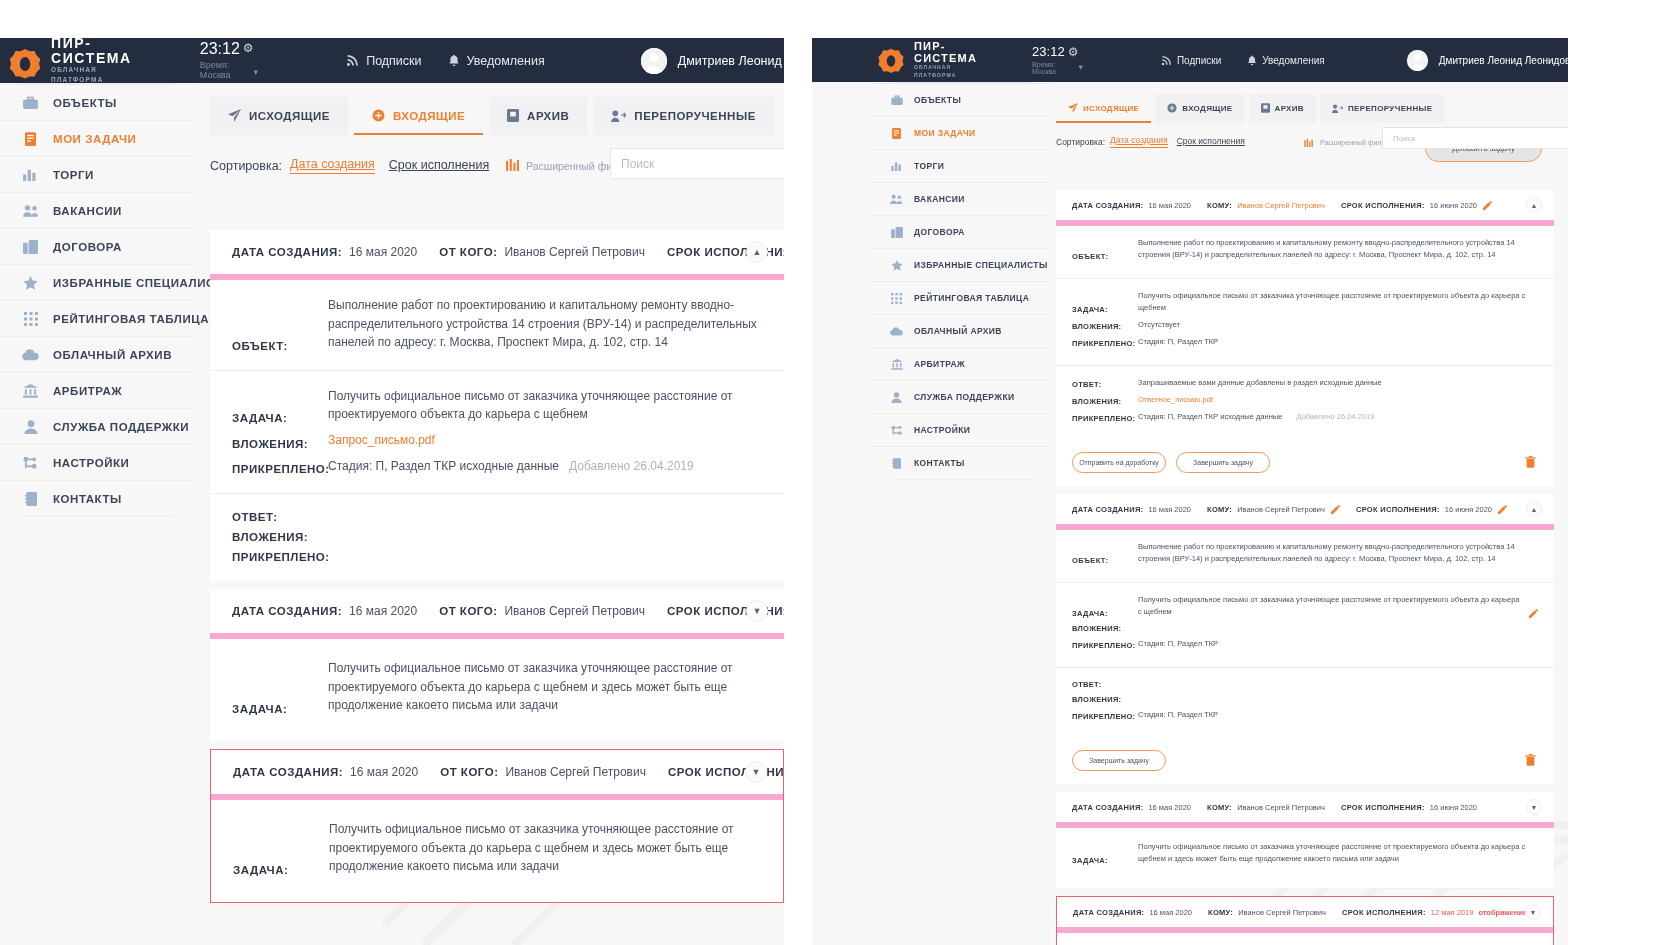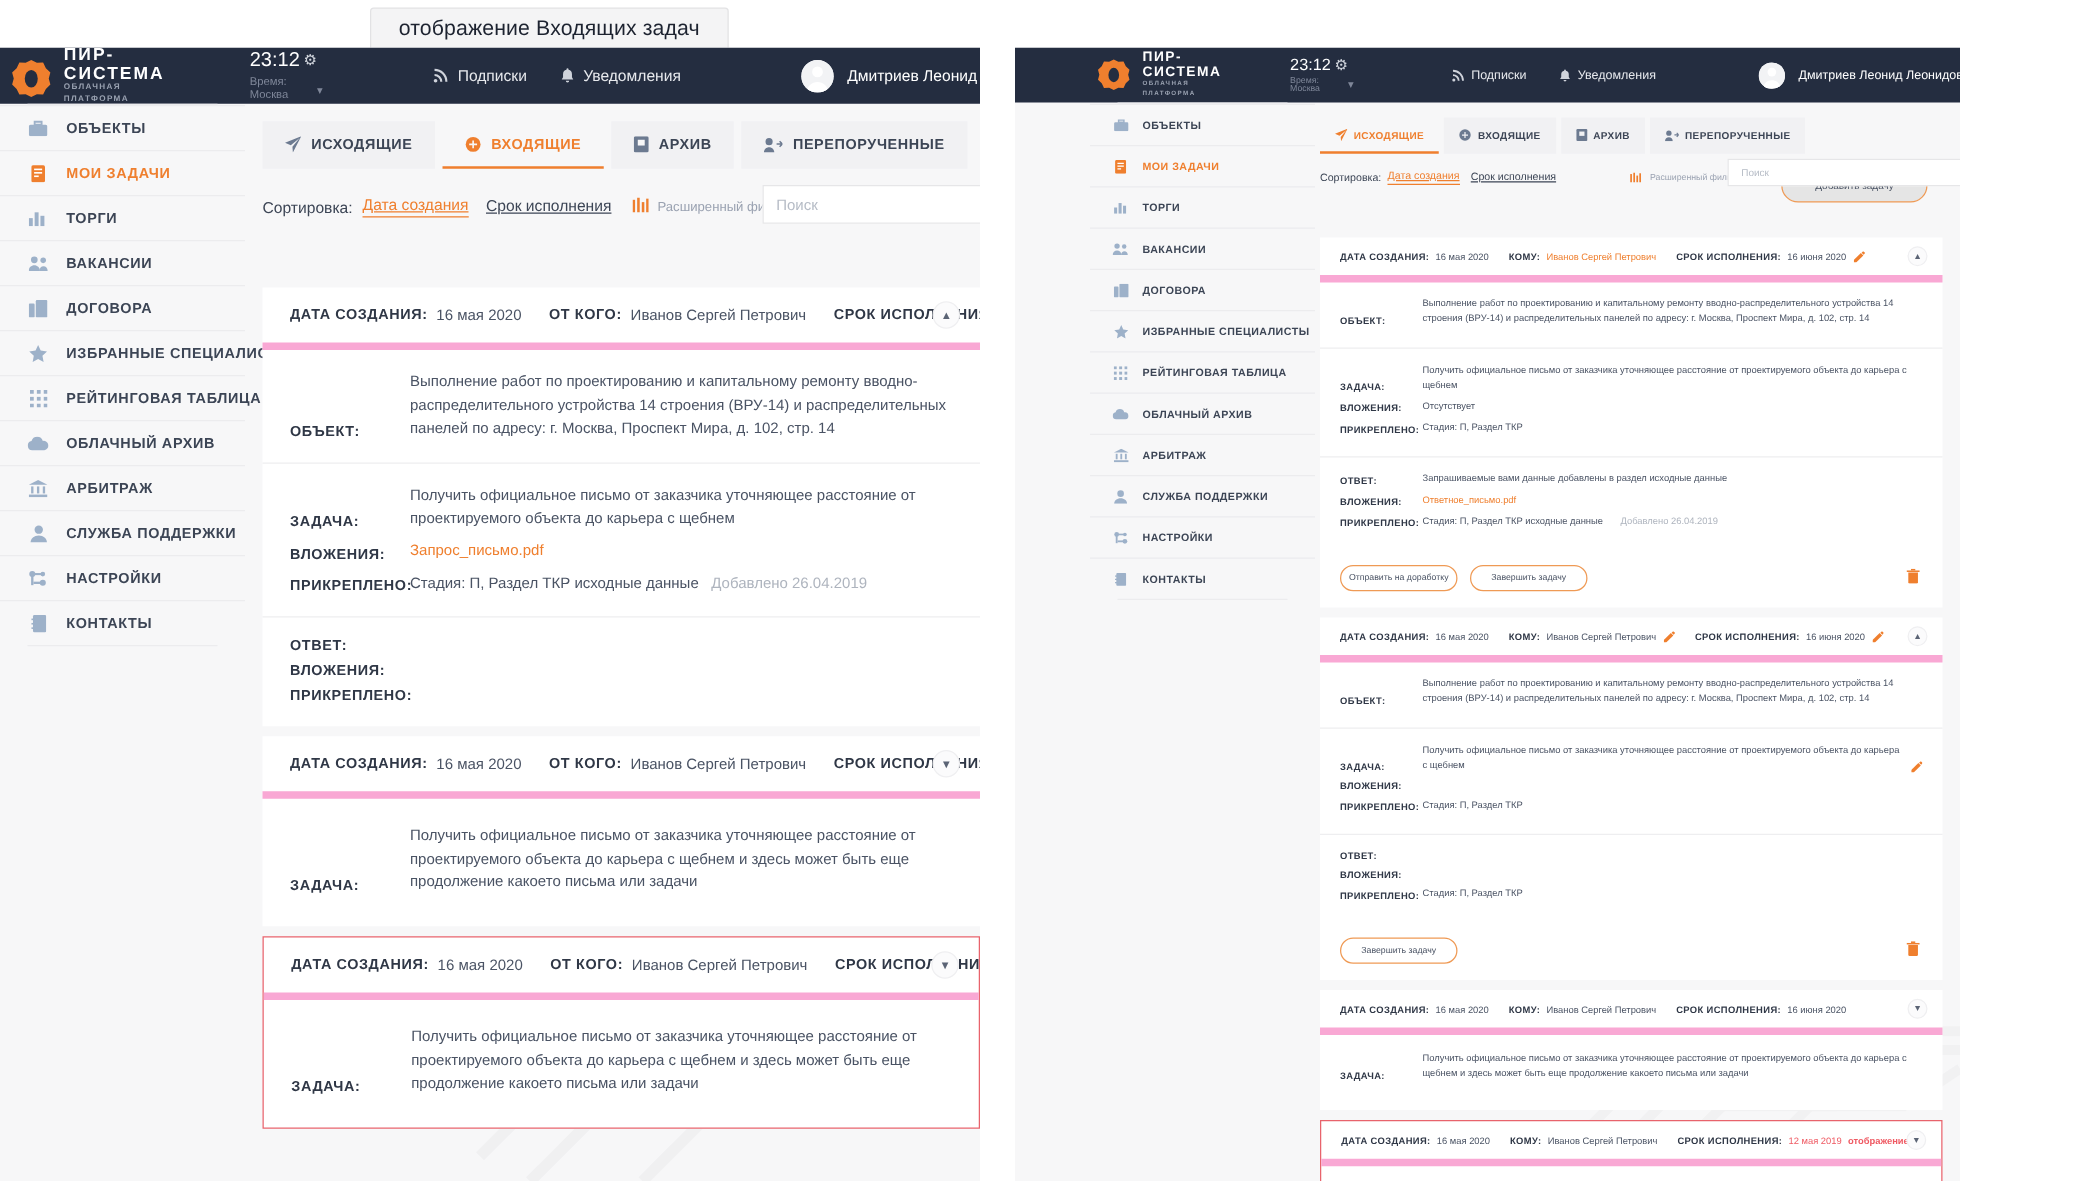--- a/index.html
+++ b/index.html
@@ -214,21 +214,20 @@
   }
   .cactions .meta .m1 { font-size: 11.5px; color: #aeb4be; }
   .cactions .meta .m2 { font-size: 11.5px; color: #ef5a63; }
   .trash { position: absolute; right: 18px; top: 50%; transform: translateY(-50%); color: #ef7f2e; cursor: pointer; }
 </style>
 </head>
 <body>
 
 <div class="page">
 
-  <div class="caption left">отображение Входящих задач</div>
 
   <div class="panel left">
 
     <div class="circuit">
       <svg width="420" height="360" viewBox="0 0 420 360">
         <g fill="none" stroke="#ececed" stroke-width="9">
           <path d="M20 340 L90 270 L200 270 L260 210 L420 210"></path>
           <path d="M60 360 L140 280 L250 280 L310 220 L420 220"></path>
           <path d="M150 360 L230 280 L330 280 L380 230"></path>
           <path d="M0 300 L50 250 L160 250"></path>

